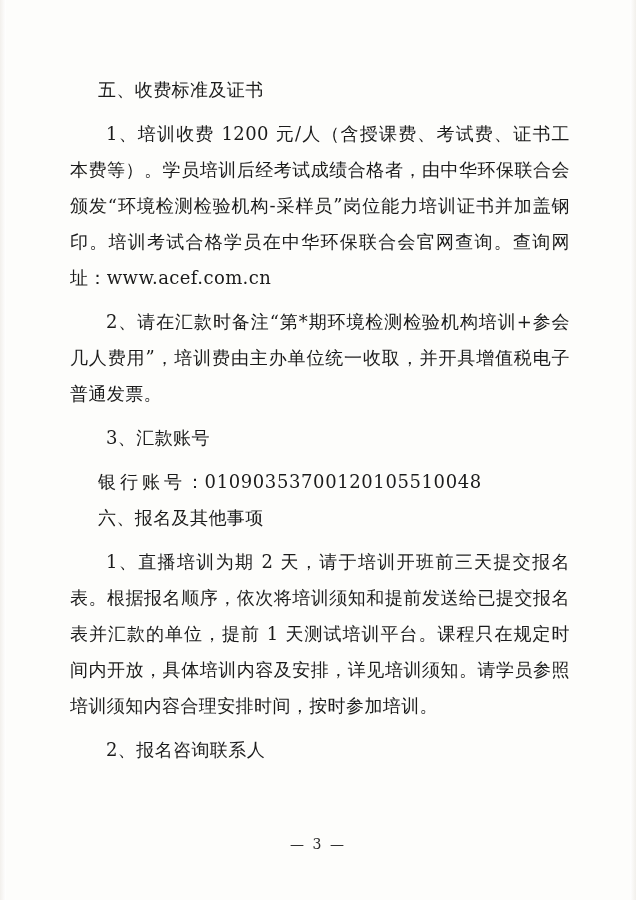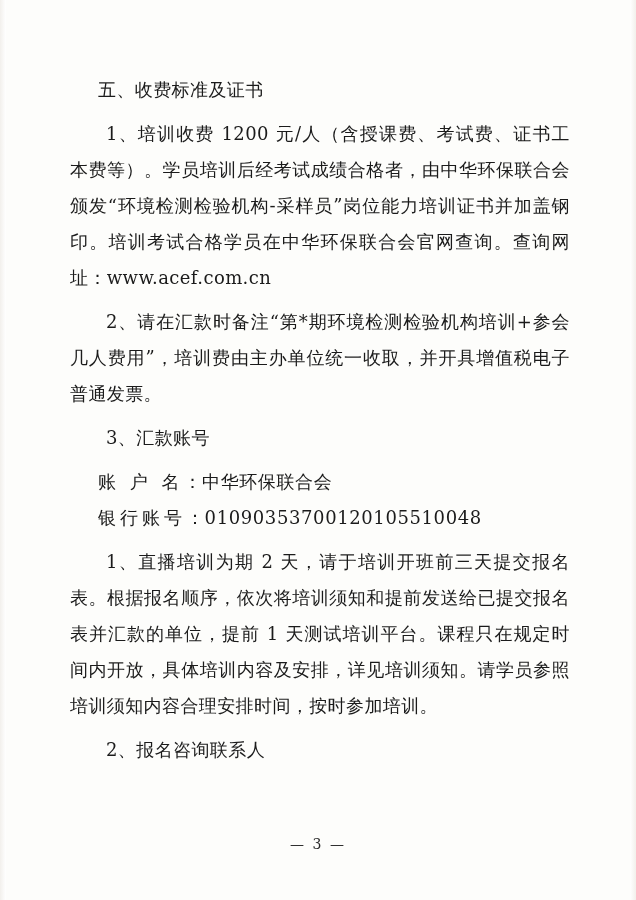--- a/index.html
+++ b/index.html
@@ -86,30 +86,28 @@
   <div class="doc-body">
 
     <p class="para heading">五、收费标准及证书</p>
 
     <p class="para indent">1、培训收费 1200 元/人（含授课费、考试费、证书工本费等）。学员培训后经考试成绩合格者，由中华环保联合会颁发“环境检测检验机构-采样员”岗位能力培训证书并加盖钢印。培训考试合格学员在中华环保联合会官网查询。查询网址：www.acef.com.cn</p>
 
     <p class="para indent">2、请在汇款时备注“第*期环境检测检验机构培训+参会几人费用”，培训费由主办单位统一收取，并开具增值税电子普通发票。</p>
 
     <p class="para indent">3、汇款账号</p>
 
-    <p class="para acct-line">
-      <span class="acct-label">账 户 名</span><span>：</span><span>中华环保联合会</span>
-    </p>
 
 
     <p class="para acct-line">
       <span class="acct-label">银行账号</span><span>：</span><span class="latin">01090353700120105510048</span>
     </p>
 
 
+    <p class="para heading">六、报名及其他事项</p>
 
     <p class="para indent">1、直播培训为期 2 天，请于培训开班前三天提交报名表。根据报名顺序，依次将培训须知和提前发送给已提交报名表并汇款的单位，提前 1 天测试培训平台。课程只在规定时间内开放，具体培训内容及安排，详见培训须知。请学员参照培训须知内容合理安排时间，按时参加培训。</p>
 
     <p class="para indent">2、报名咨询联系人</p>
 
   </div>
 
   <div class="footer">— 3 —</div>
 </div>
 

